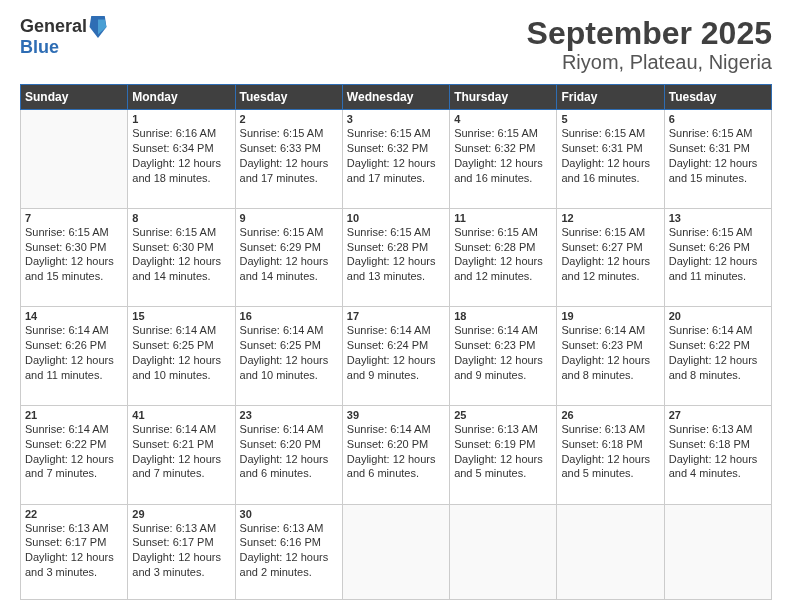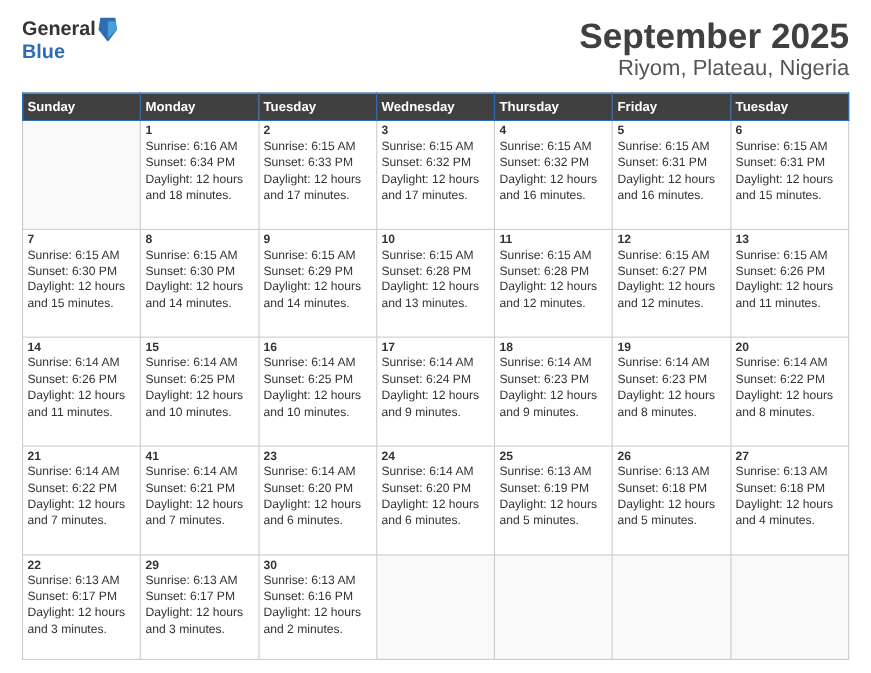--- a/index.html
+++ b/index.html
@@ -301,21 +301,21 @@
 and 7 minutes.</div>
           </td>
           <td>
             <span class="day-num">23</span>
             <div class="day-info" style="white-space: pre-line;">Sunrise: 6:14 AM
 Sunset: 6:20 PM
 Daylight: 12 hours
 and 6 minutes.</div>
           </td>
           <td>
-            <span class="day-num">24</span>
+            <span class="day-num">39</span>
             <div class="day-info" style="white-space: pre-line;">Sunrise: 6:14 AM
 Sunset: 6:20 PM
 Daylight: 12 hours
 and 6 minutes.</div>
           </td>
           <td>
             <span class="day-num">25</span>
             <div class="day-info" style="white-space: pre-line;">Sunrise: 6:13 AM
 Sunset: 6:19 PM
 Daylight: 12 hours

